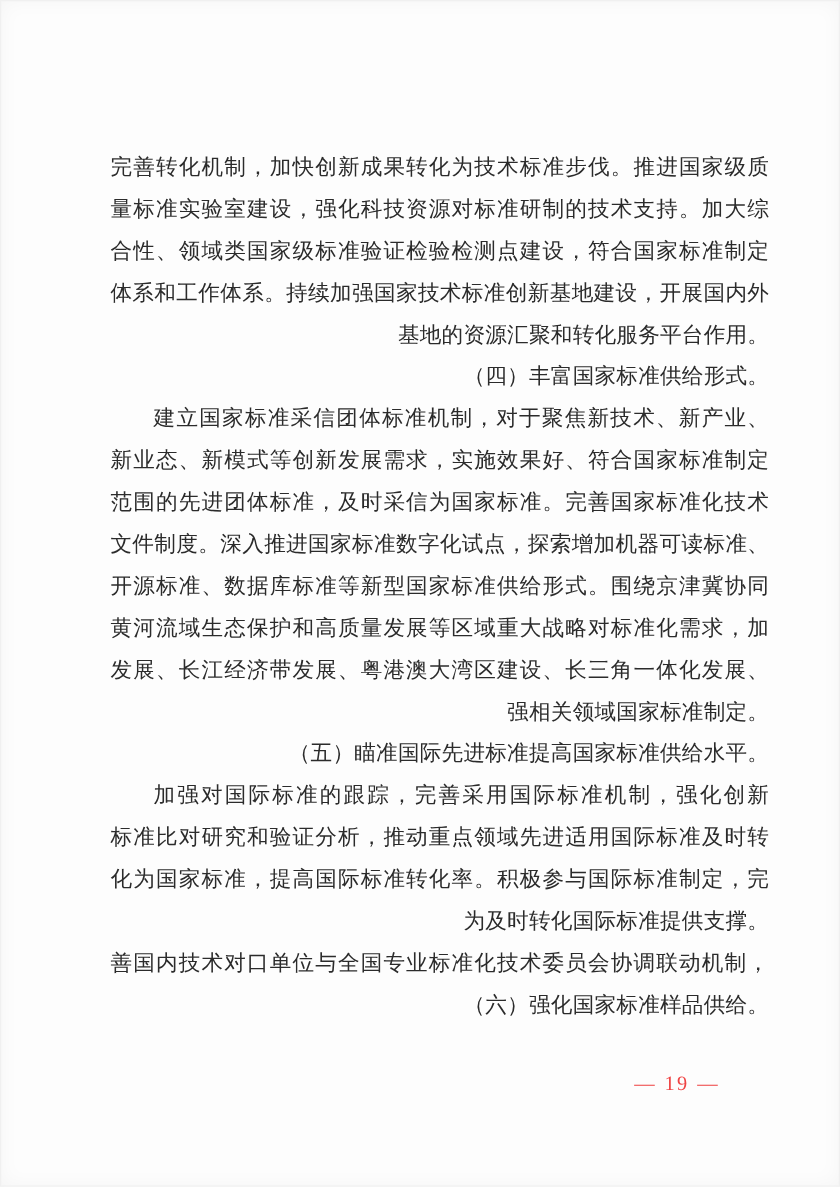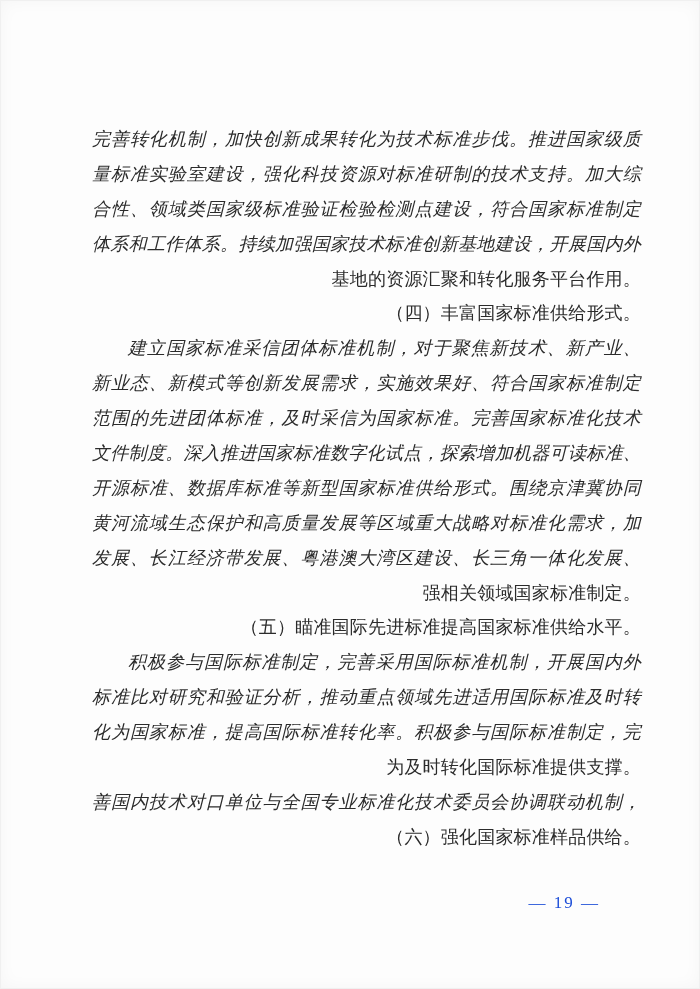--- a/index.html
+++ b/index.html
@@ -27,35 +27,34 @@
     height: 34.9px;
     line-height: 34.9px;
     font-size: 18px;
     white-space: nowrap;
     letter-spacing: 0.2px;
   }
   .line.j {
     white-space: normal;
     text-align: justify;
     text-align-last: justify;
-    font-style: italic;
   }
   .line.l {
     text-align: right;
   }
   .line.indent {
     text-indent: 2em;
   }
   .page-footer {
     position: absolute;
     top: 893px;
     right: 100px;
     font-size: 17px;
     line-height: 20px;
-    color: #1d4ed8;
+    color: #ef4444;
     letter-spacing: 2px;
   }
 </style>
 </head>
 <body>
 
 <div class="scan-page">
   <div class="text-block">
     <div class="line j">完善转化机制，加快创新成果转化为技术标准步伐。推进国家级质</div>
     <div class="line j">量标准实验室建设，强化科技资源对标准研制的技术支持。加大综</div>
@@ -65,21 +64,21 @@
     <div class="line l indent">（四）丰富国家标准供给形式。</div>
     <div class="line j indent">建立国家标准采信团体标准机制，对于聚焦新技术、新产业、</div>
     <div class="line j">新业态、新模式等创新发展需求，实施效果好、符合国家标准制定</div>
     <div class="line j">范围的先进团体标准，及时采信为国家标准。完善国家标准化技术</div>
     <div class="line j">文件制度。深入推进国家标准数字化试点，探索增加机器可读标准、</div>
     <div class="line j">开源标准、数据库标准等新型国家标准供给形式。围绕京津冀协同</div>
     <div class="line j">黄河流域生态保护和高质量发展等区域重大战略对标准化需求，加</div>
     <div class="line j">发展、长江经济带发展、粤港澳大湾区建设、长三角一体化发展、</div>
     <div class="line l">强相关领域国家标准制定。</div>
     <div class="line l indent">（五）瞄准国际先进标准提高国家标准供给水平。</div>
-    <div class="line j indent">积极参与国际标准制定，完善采用国际标准机制，开展国内外</div>
+    <div class="line j indent">加强对国际标准的跟踪，完善采用国际标准机制，强化创新</div>
     <div class="line j">标准比对研究和验证分析，推动重点领域先进适用国际标准及时转</div>
     <div class="line j">化为国家标准，提高国际标准转化率。积极参与国际标准制定，完</div>
     <div class="line l">为及时转化国际标准提供支撑。</div>
     <div class="line j">善国内技术对口单位与全国专业标准化技术委员会协调联动机制，</div>
     <div class="line l indent">（六）强化国家标准样品供给。</div>
   </div>
   <div class="page-footer">— 19 —</div>
 </div>
 
 </body></html>

